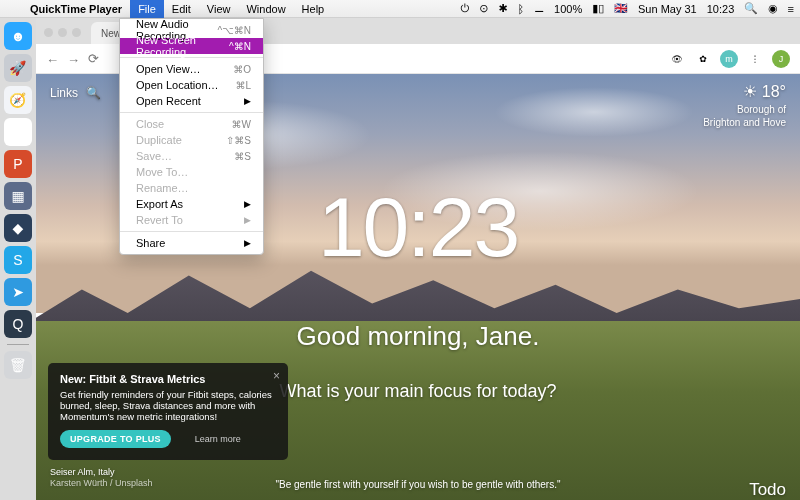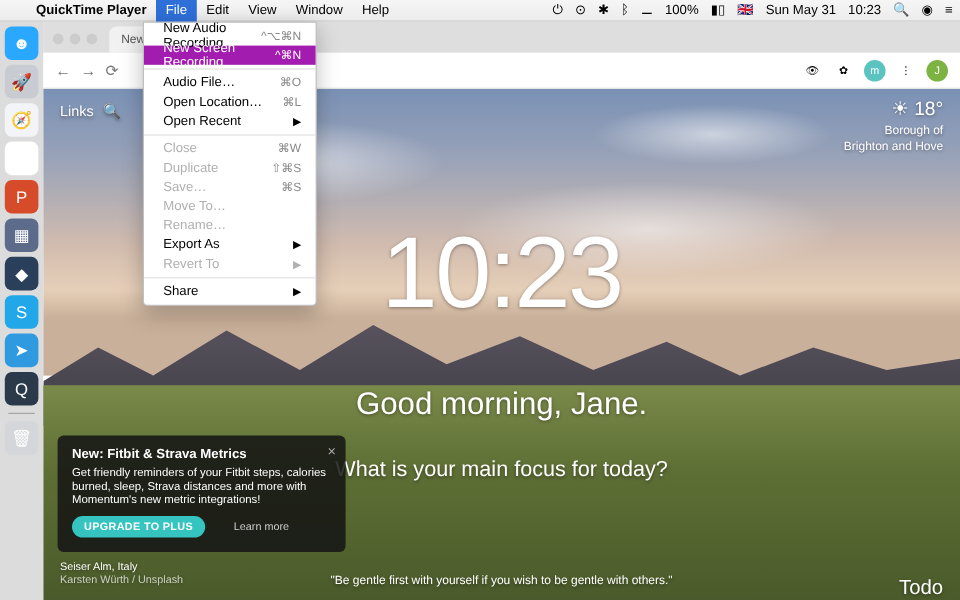--- a/index.html
+++ b/index.html
@@ -102,21 +102,21 @@
     <div class="dd-item">
       <span>New Audio Recording</span>
       <span class="shortcut">^⌥⌘N</span>
     </div>
     <div class="dd-item highlighted">
       <span>New Screen Recording</span>
       <span class="shortcut">^⌘N</span>
     </div>
     <div class="dd-sep"></div>
     <div class="dd-item">
-      <span>Audio File…</span>
+      <span>Open View…</span>
       <span class="shortcut">⌘O</span>
     </div>
     <div class="dd-item">
       <span>Open Location…</span>
       <span class="shortcut">⌘L</span>
     </div>
     <div class="dd-item">
       <span>Open Recent</span>
       <span class="chev">▶</span>
     </div>

